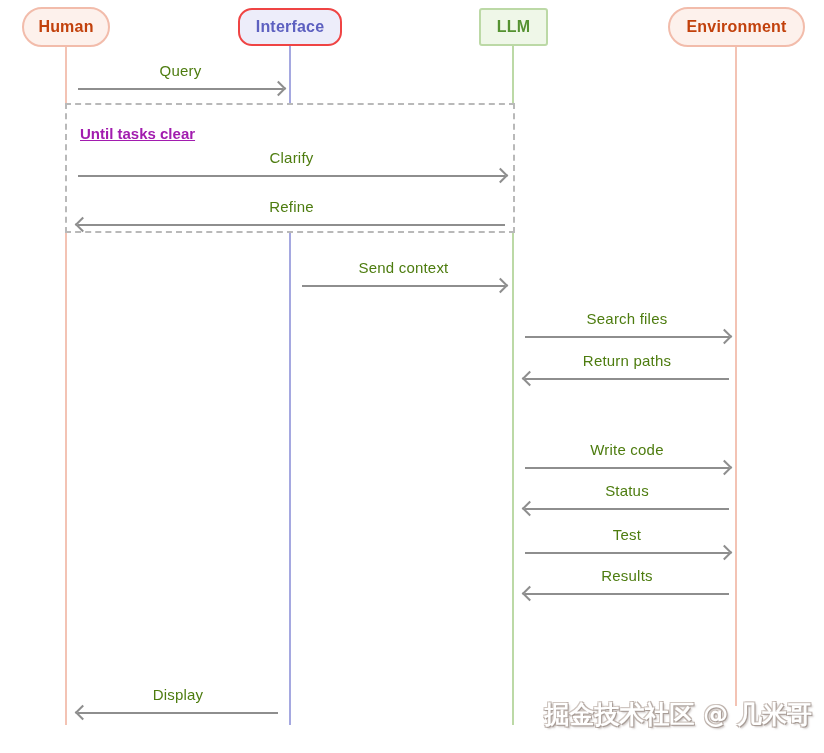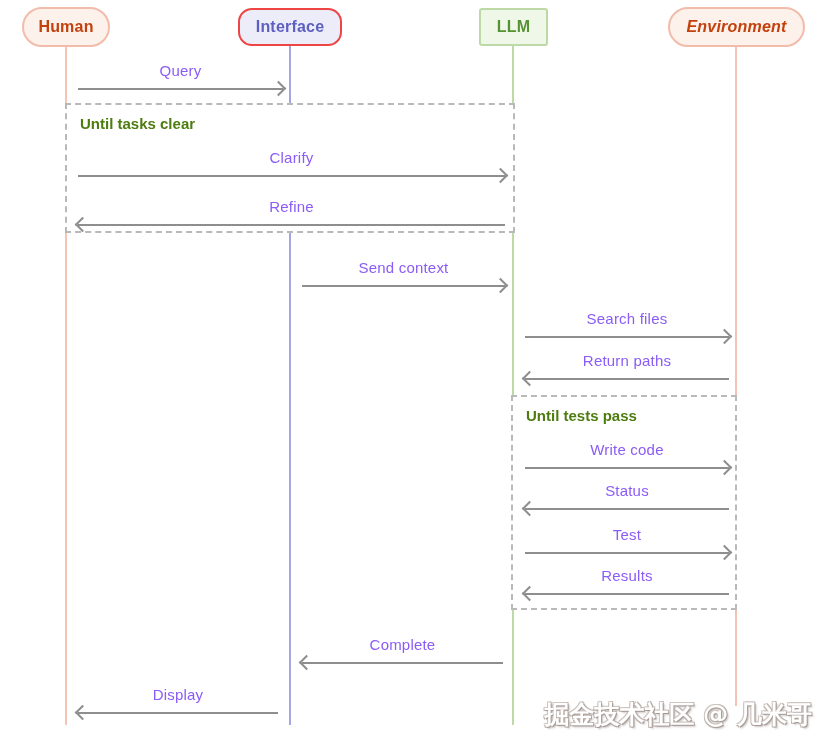--- a/index.html
+++ b/index.html
@@ -28,27 +28,27 @@
   .actor.rect-green {
     background:#eff7e8; border:2px solid #bcd9a6; border-radius:3px; color:#559231;
   }
 
   
   .loopbox {
     position:absolute; z-index:2; background:#ffffff;
     border:2px dashed #b9b9b9; box-sizing:border-box;
   }
   .loopbox .loop-label {
-    position:absolute; top:10px; left:13px; font-weight:bold; font-size:15px; color:#4d7c0f;
+    position:absolute; top:20px; left:13px; font-weight:bold; font-size:15px; color:#a21caf;text-decoration:underline;
   }
 
   
   .msg { position:absolute; z-index:3; }
   .msg-label {
-    height:18px; line-height:18px; text-align:center; font-size:15px; color:#8b5cf6;
+    height:18px; line-height:18px; text-align:center; font-size:15px; color:#4d7c0f;
     letter-spacing:.2px; white-space:nowrap;
   }
   .msg-line { margin-top:8px; border-top:2px solid #8e8e8e; position:relative; }
   .head {
     position:absolute; width:9px; height:9px;
     border-top:2px solid #8e8e8e; border-right:2px solid #8e8e8e; top:-7px;
   }
   .head.right { right:-1px; transform:rotate(45deg); }
   .head.left  { left:-1px;  transform:rotate(-135deg); }
 
@@ -66,23 +66,20 @@
 
 <div class="canvas">
 
   <div class="lifeline salmon" style="left:65px; top:46px; height:679px;"></div>
   <div class="lifeline purple" style="left:289px; top:45px; height:680px;"></div>
   <div class="lifeline green" style="left:512px; top:45px; height:680px;"></div>
   <div class="lifeline salmon" style="left:735px; top:46px; height:660px;"></div>
 
   <div class="loopbox" style="left:65px; top:103px; width:450px; height:130px;">
     <span class="loop-label">Until tasks clear</span>
-  </div>
-  <div class="loopbox" style="left:511px; top:395px; width:226px; height:215px;">
-    <span class="loop-label">Until tests pass</span>
   </div>
 
   <div class="msg" style="left:78px; top:62px; width:205px;">
     <div class="msg-label">Query</div>
     <div class="msg-line">
         <span class="head right"></span>
       </div>
   </div>
 
   <div class="msg" style="left:78px; top:149px; width:427px;">
@@ -141,34 +138,28 @@
       </div>
   </div>
 
   <div class="msg" style="left:525px; top:567px; width:204px;">
     <div class="msg-label">Results</div>
     <div class="msg-line">
         <span class="head left"></span>
       </div>
   </div>
 
-  <div class="msg" style="left:302px; top:636px; width:201px;">
-    <div class="msg-label">Complete</div>
-    <div class="msg-line">
-        <span class="head left"></span>
-      </div>
-  </div>
 
   <div class="msg" style="left:78px; top:686px; width:200px;">
     <div class="msg-label">Display</div>
     <div class="msg-line">
         <span class="head left"></span>
       </div>
   </div>
 
   <div class="actor pill" style="left:22px; top:7px; width:88px; height:40px;">Human</div>
   <div class="actor rect-purple" style="left:238px; top:8px; width:104px; height:38px;">Interface</div>
   <div class="actor rect-green" style="left:479px; top:8px; width:69px; height:38px;">LLM</div>
-  <div class="actor pill" style="left:668px; top:7px; width:137px; height:40px;font-style:italic;">Environment</div>
+  <div class="actor pill" style="left:668px; top:7px; width:137px; height:40px;">Environment</div>
 
   <div class="watermark">掘金技术社区 @ 几米哥</div>
 
 </div>
 
 </body></html>

